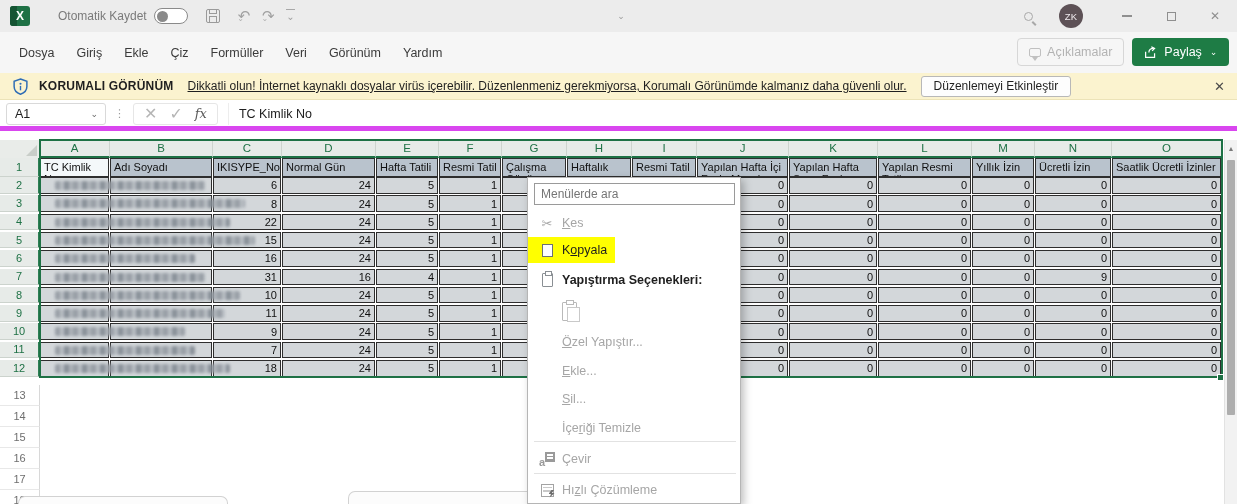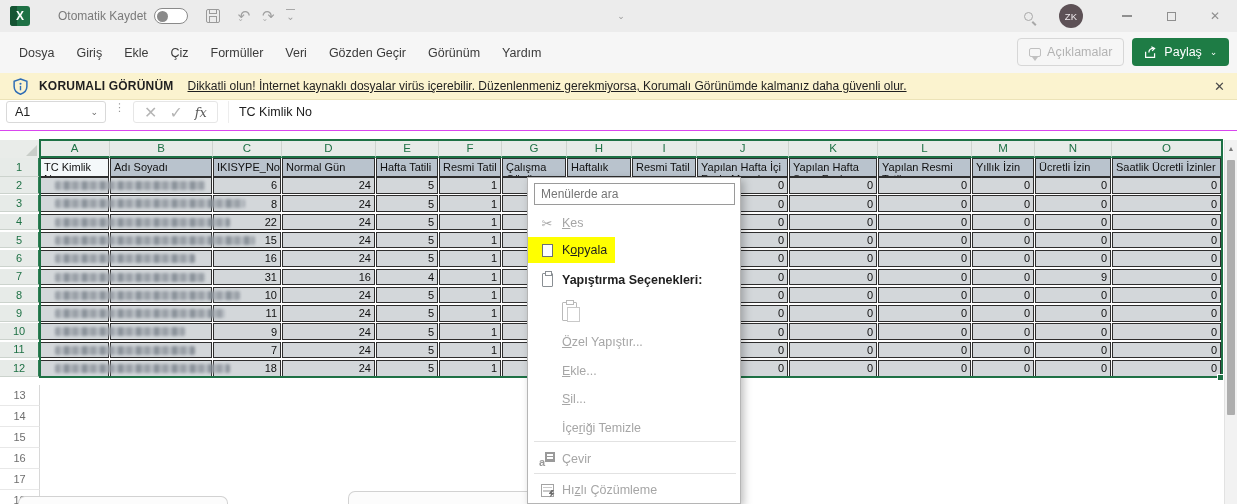--- a/index.html
+++ b/index.html
@@ -52,22 +52,22 @@
   
   .protbar { position:absolute; left:0; top:73px; width:1237px; height:27px; background:#fbf3cf; border-bottom:1px solid #ece3b8;
     display:flex; align-items:center; font-size:12px; color:#1f1f1f; }
   .protbar .lab { font-weight:bold; margin:0 14px 0 10px; letter-spacing:.2px; }
   .protbar .msg { text-decoration:underline; }
   .enable-btn { margin-left:14px; background:#fdfdfd; border:1px solid #b8b8b8; border-radius:3px; height:21px; padding:0 12px;
     font-size:12px; color:#1f1f1f; display:flex; align-items:center; }
   .prot-x { position:absolute; right:12px; font-size:13px; color:#4a4a4a; }
 
   
-  .fbar { position:absolute; left:0; top:101px; width:1237px; height:30px; background:#fff; border-bottom:1px solid #d946ef;
-    display:flex; }
+  .fbar { position:absolute; left:0; top:101px; width:1237px; height:30px; background:#fff; border-bottom:5px solid #d946ef;
+    display:flex; align-items:center; }
   .namebox { width:100px; height:22px; border:1px solid #d9d9d9; border-radius:3px; margin-left:6px; display:flex;
     align-items:center; font-size:12.5px; color:#202020; padding-left:8px; }
   .namebox .chev { margin-left:auto; margin-right:7px; font-size:9px; color:#6a6a6a; }
   .fdots { color:#9a9a9a; font-size:11px; margin:0 8px; letter-spacing:0; }
   .fbtns { display:flex; align-items:center; gap:12px; border:1px solid #e6e6e6; border-radius:3px; height:22px; padding:0 10px; color:#b5b5b5; }
   .fx { font-style:italic; font-family:"DejaVu Serif", serif; color:#5a5a5a; font-size:13px; }
   .finput { margin-left:10px; font-size:12.5px; color:#202020; flex:1; border-left:1px solid #ededed; padding-left:10px; height:22px; display:flex; align-items:center; }
 
   
   .sheet { position:absolute; left:0; top:132px; width:1224px; height:372px; background:#fff; }
@@ -169,21 +169,20 @@
   </div>
 
   <div class="ribbon">
     <div class="tabs" id="tabs">
         <div class="tab">Dosya</div>
         <div class="tab">Giriş</div>
         <div class="tab">Ekle</div>
         <div class="tab">Çiz</div>
         <div class="tab">Formüller</div>
         <div class="tab">Veri</div>
-        <div class="tab">Gözden Geçir</div>
         <div class="tab">Görünüm</div>
         <div class="tab">Yardım</div>
       </div>
     <div class="rb-right">
       <span class="cmt-btn">
         <span class="cmt-ic"></span>
         <span>Açıklamalar</span>
       </span>
       <span class="share-btn">
         <svg width="13" height="13" viewBox="0 0 16 16">
@@ -198,20 +197,21 @@
   </div>
 
   <div class="protbar">
     <svg width="17" height="17" viewBox="0 0 16 16" style="margin-left:12px">
       <path d="M8 1 L14 3 V8 C14 12 11 14.3 8 15.3 C5 14.3 2 12 2 8 V3 Z" fill="none" stroke="#2f6db5" stroke-width="1.4"></path>
       <circle cx="8" cy="5.4" r="1" fill="#2f6db5"></circle>
         <rect x="7.35" y="7.4" width="1.3" height="4.2" fill="#2f6db5"></rect>
     </svg>
     <span class="lab">KORUMALI GÖRÜNÜM</span>
     <span class="msg">Dikkatli olun! İnternet kaynaklı dosyalar virüs içerebilir. Düzenlenmeniz gerekmiyorsa, Korumalı Görünümde kalmanız daha güvenli olur.</span>
+    <span class="enable-btn">Düzenlemeyi Etkinleştir</span>
     <span class="prot-x">✕</span>
   </div>
 
   <div class="fbar">
     <div class="namebox">
       <span>A1</span>
       <span class="chev">⌄</span>
     </div>
     <span class="fdots">⋮</span>
     <div class="fbtns">

